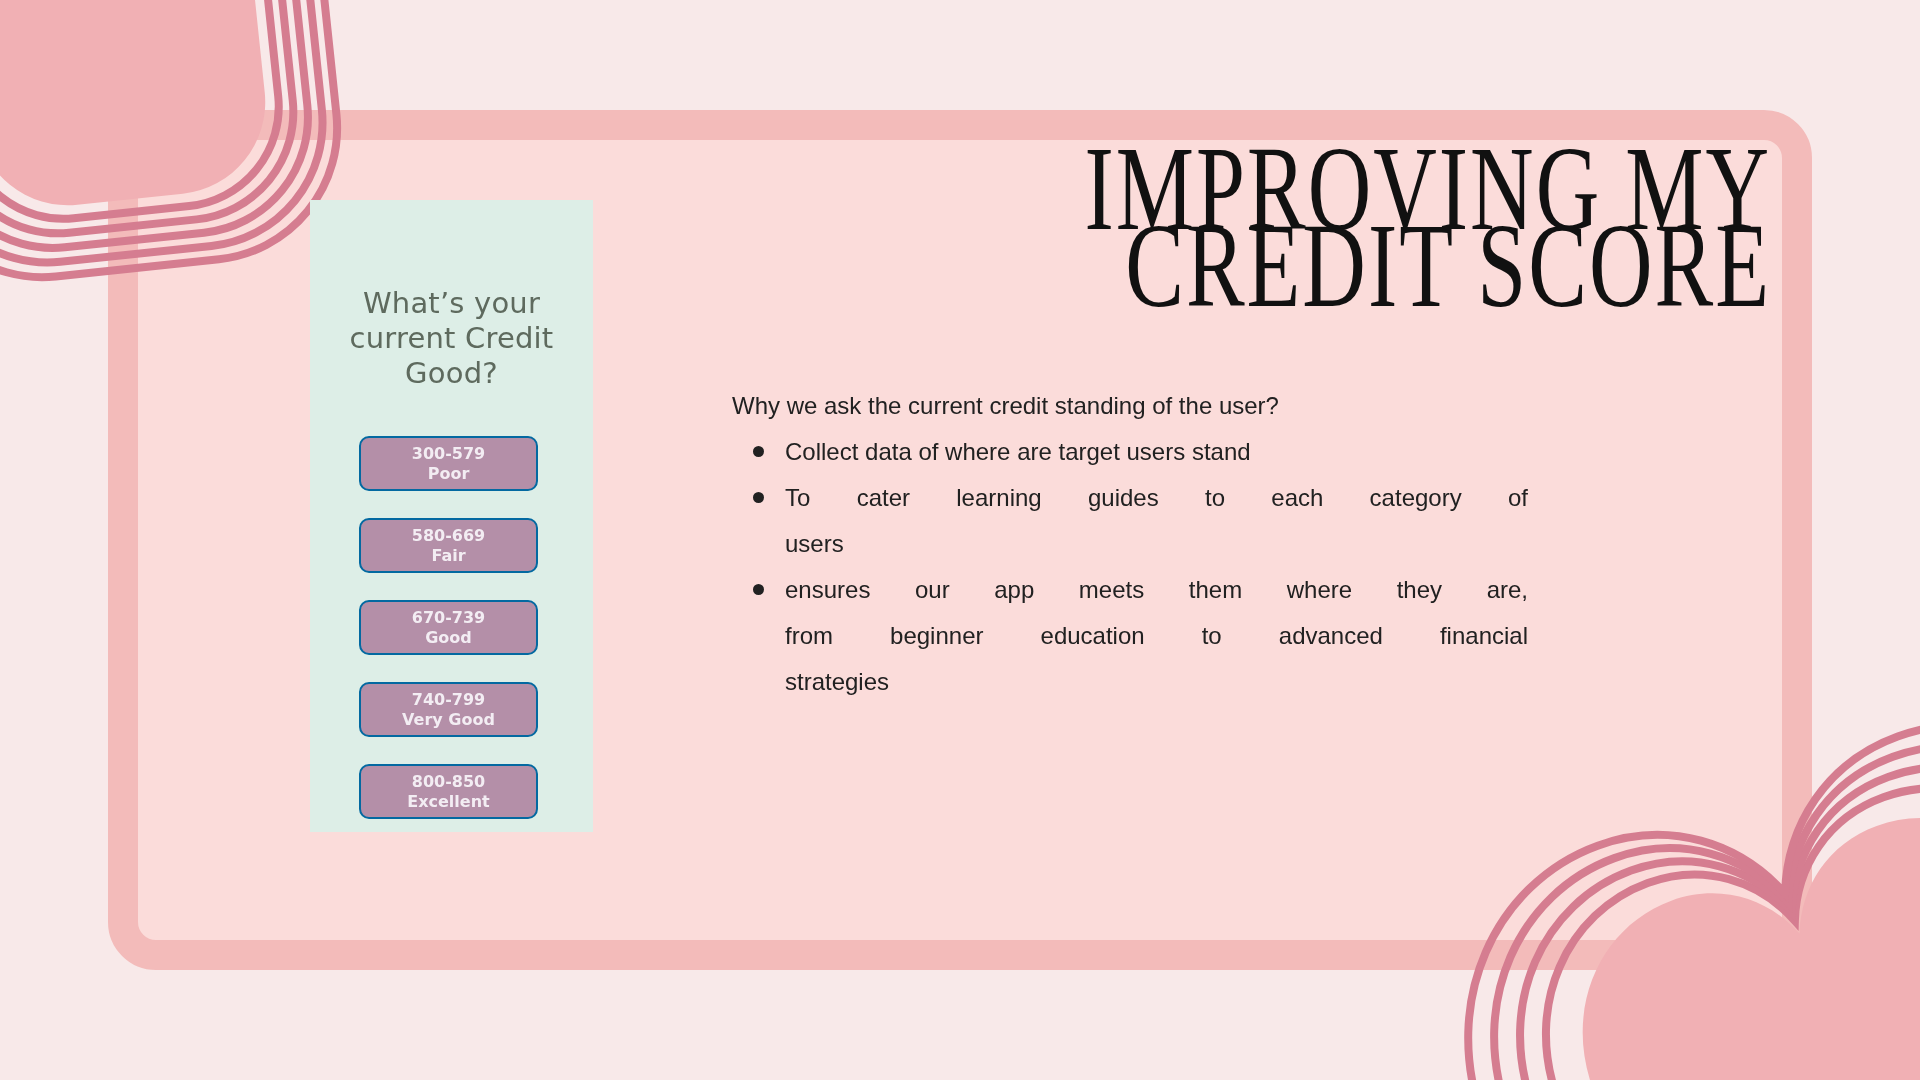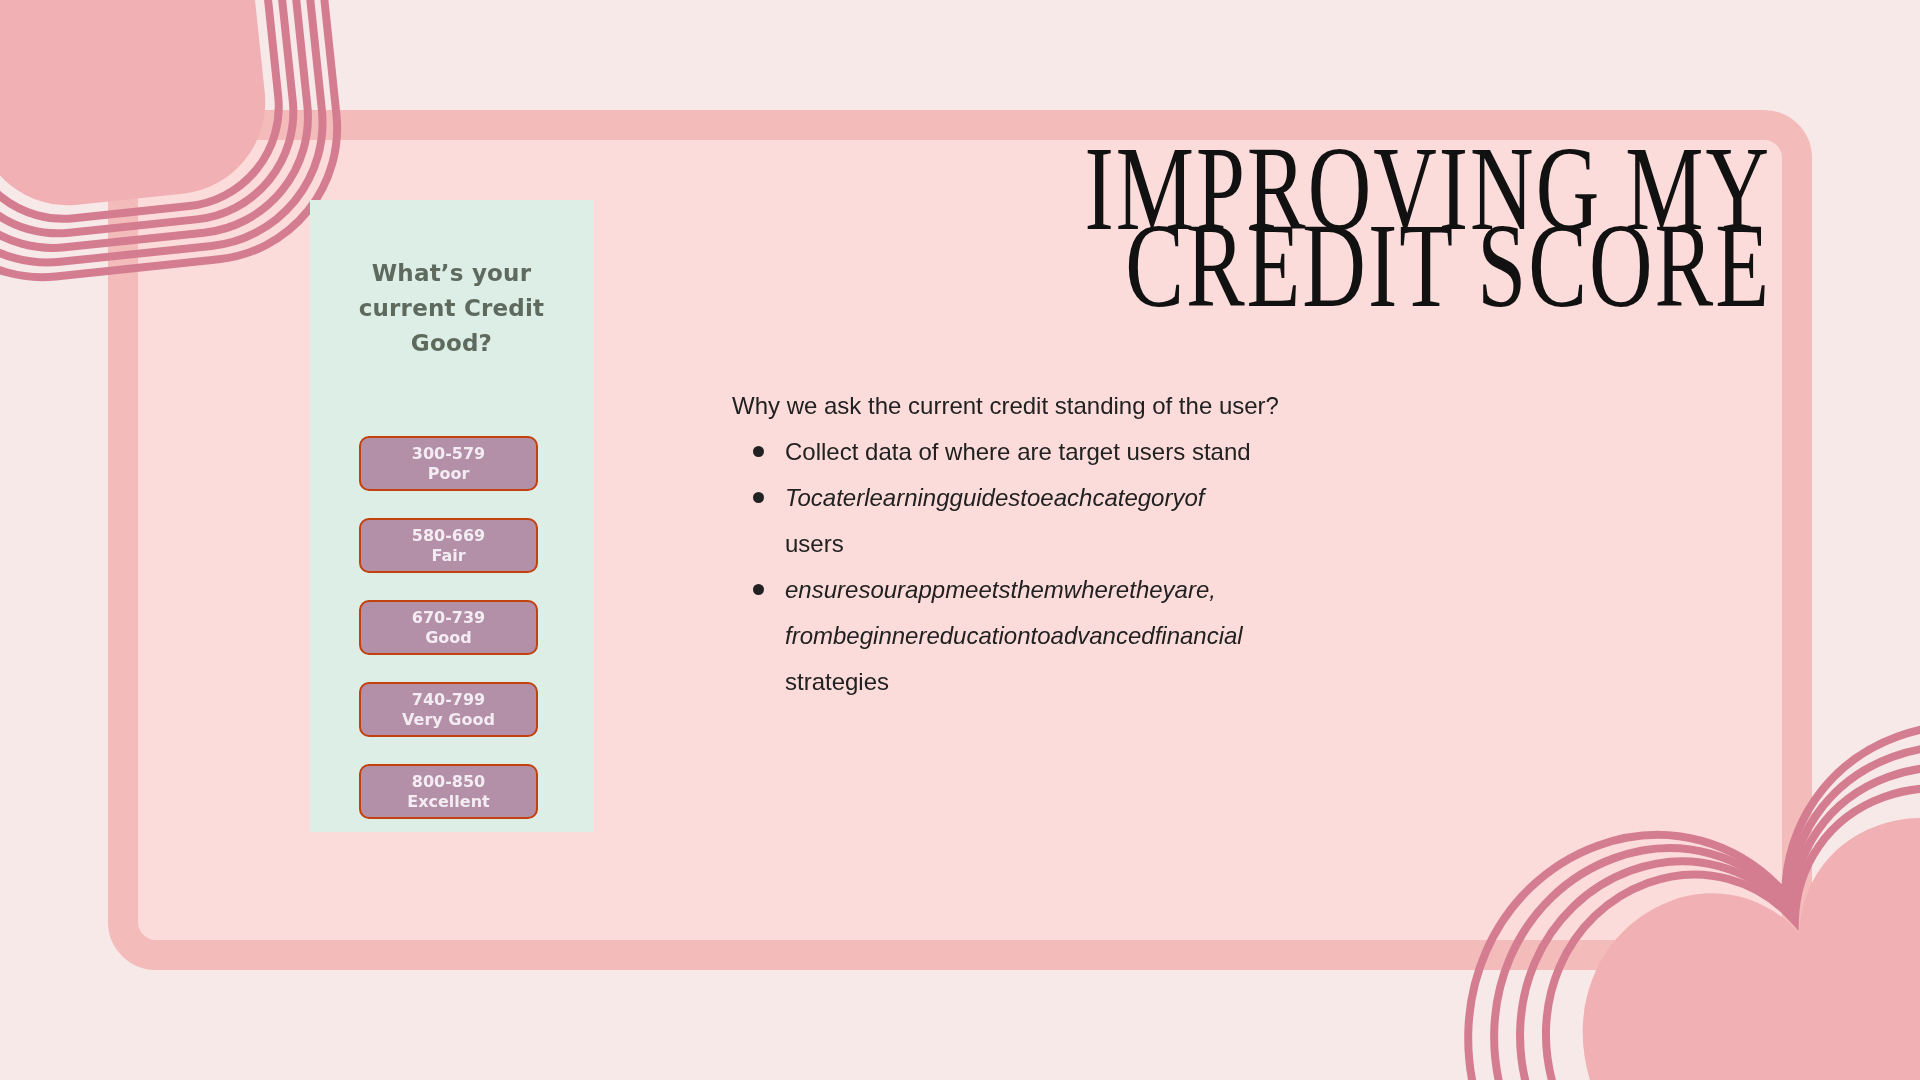--- a/index.html
+++ b/index.html
@@ -13,27 +13,27 @@
         background:#fbdcda;}
 
   
   .deco{position:absolute;pointer-events:none;}
   .deco.tl{left:0;top:0;}
   .deco.br{right:0;bottom:0;}
 
   
   .panel{position:absolute;left:310px;top:200px;width:283px;height:632px;
          background:#ddeee7;}
-  .question{margin-top:56px;text-align:center;color:#5e6a5e;
-            font-family:"DejaVu Sans", sans-serif;font-weight:700;
-            font-size:23px;line-height:35px;letter-spacing:.2px;}
+  .question{margin-top:86px;text-align:center;color:#5e6a5e;
+            font-family:"DejaVu Sans", sans-serif;font-weight:400;
+            font-size:29px;line-height:35px;letter-spacing:.2px;}
   .options{position:absolute;left:49px;top:236px;display:flex;
            flex-direction:column;gap:27px;}
   .opt-btn{width:179px;height:55px;box-sizing:border-box;
-           background:#b48fa8;border:2px solid #c2410c;border-radius:10px;
+           background:#b48fa8;border:2px solid #0369a1;border-radius:10px;
            color:#f3edf3;font-family:"DejaVu Sans", sans-serif;
            font-size:16px;line-height:20px;font-weight:600;
            display:flex;flex-direction:column;align-items:center;
            justify-content:center;cursor:pointer;padding:0;}
 
   
   .title{position:absolute;right:160px;top:150px;text-align:right;
          color:#111;font-family:"Liberation Serif", serif;
          font-size:88px;line-height:56px;letter-spacing:2px;
          transform:scaleY(1.38);transform-origin:top right;white-space:nowrap;}
@@ -41,21 +41,21 @@
   
   .textblock{position:absolute;left:732px;top:383px;width:796px;
              color:#212121;font-size:24px;line-height:46px;}
   .intro{margin:0;}
   .bullet{display:flex;}
   .bullet .marker{width:53px;flex:0 0 53px;box-sizing:border-box;
                   padding-left:21px;}
   .bullet .dot{display:block;width:11px;height:11px;border-radius:50%;
                background:#212121;margin-top:17px;}
   .bullet .content{flex:1;min-width:0;}
-  .jline{display:flex;font-style:italic;}
+  .jline{display:flex;justify-content:space-between;}
 </style>
 </head>
 <body>
 
 <div class="stage">
 
   <div class="card"></div>
 
   <svg class="deco tl" width="380" height="340" viewBox="0 0 380 340">
     <g transform="translate(115,55) rotate(-6)">

